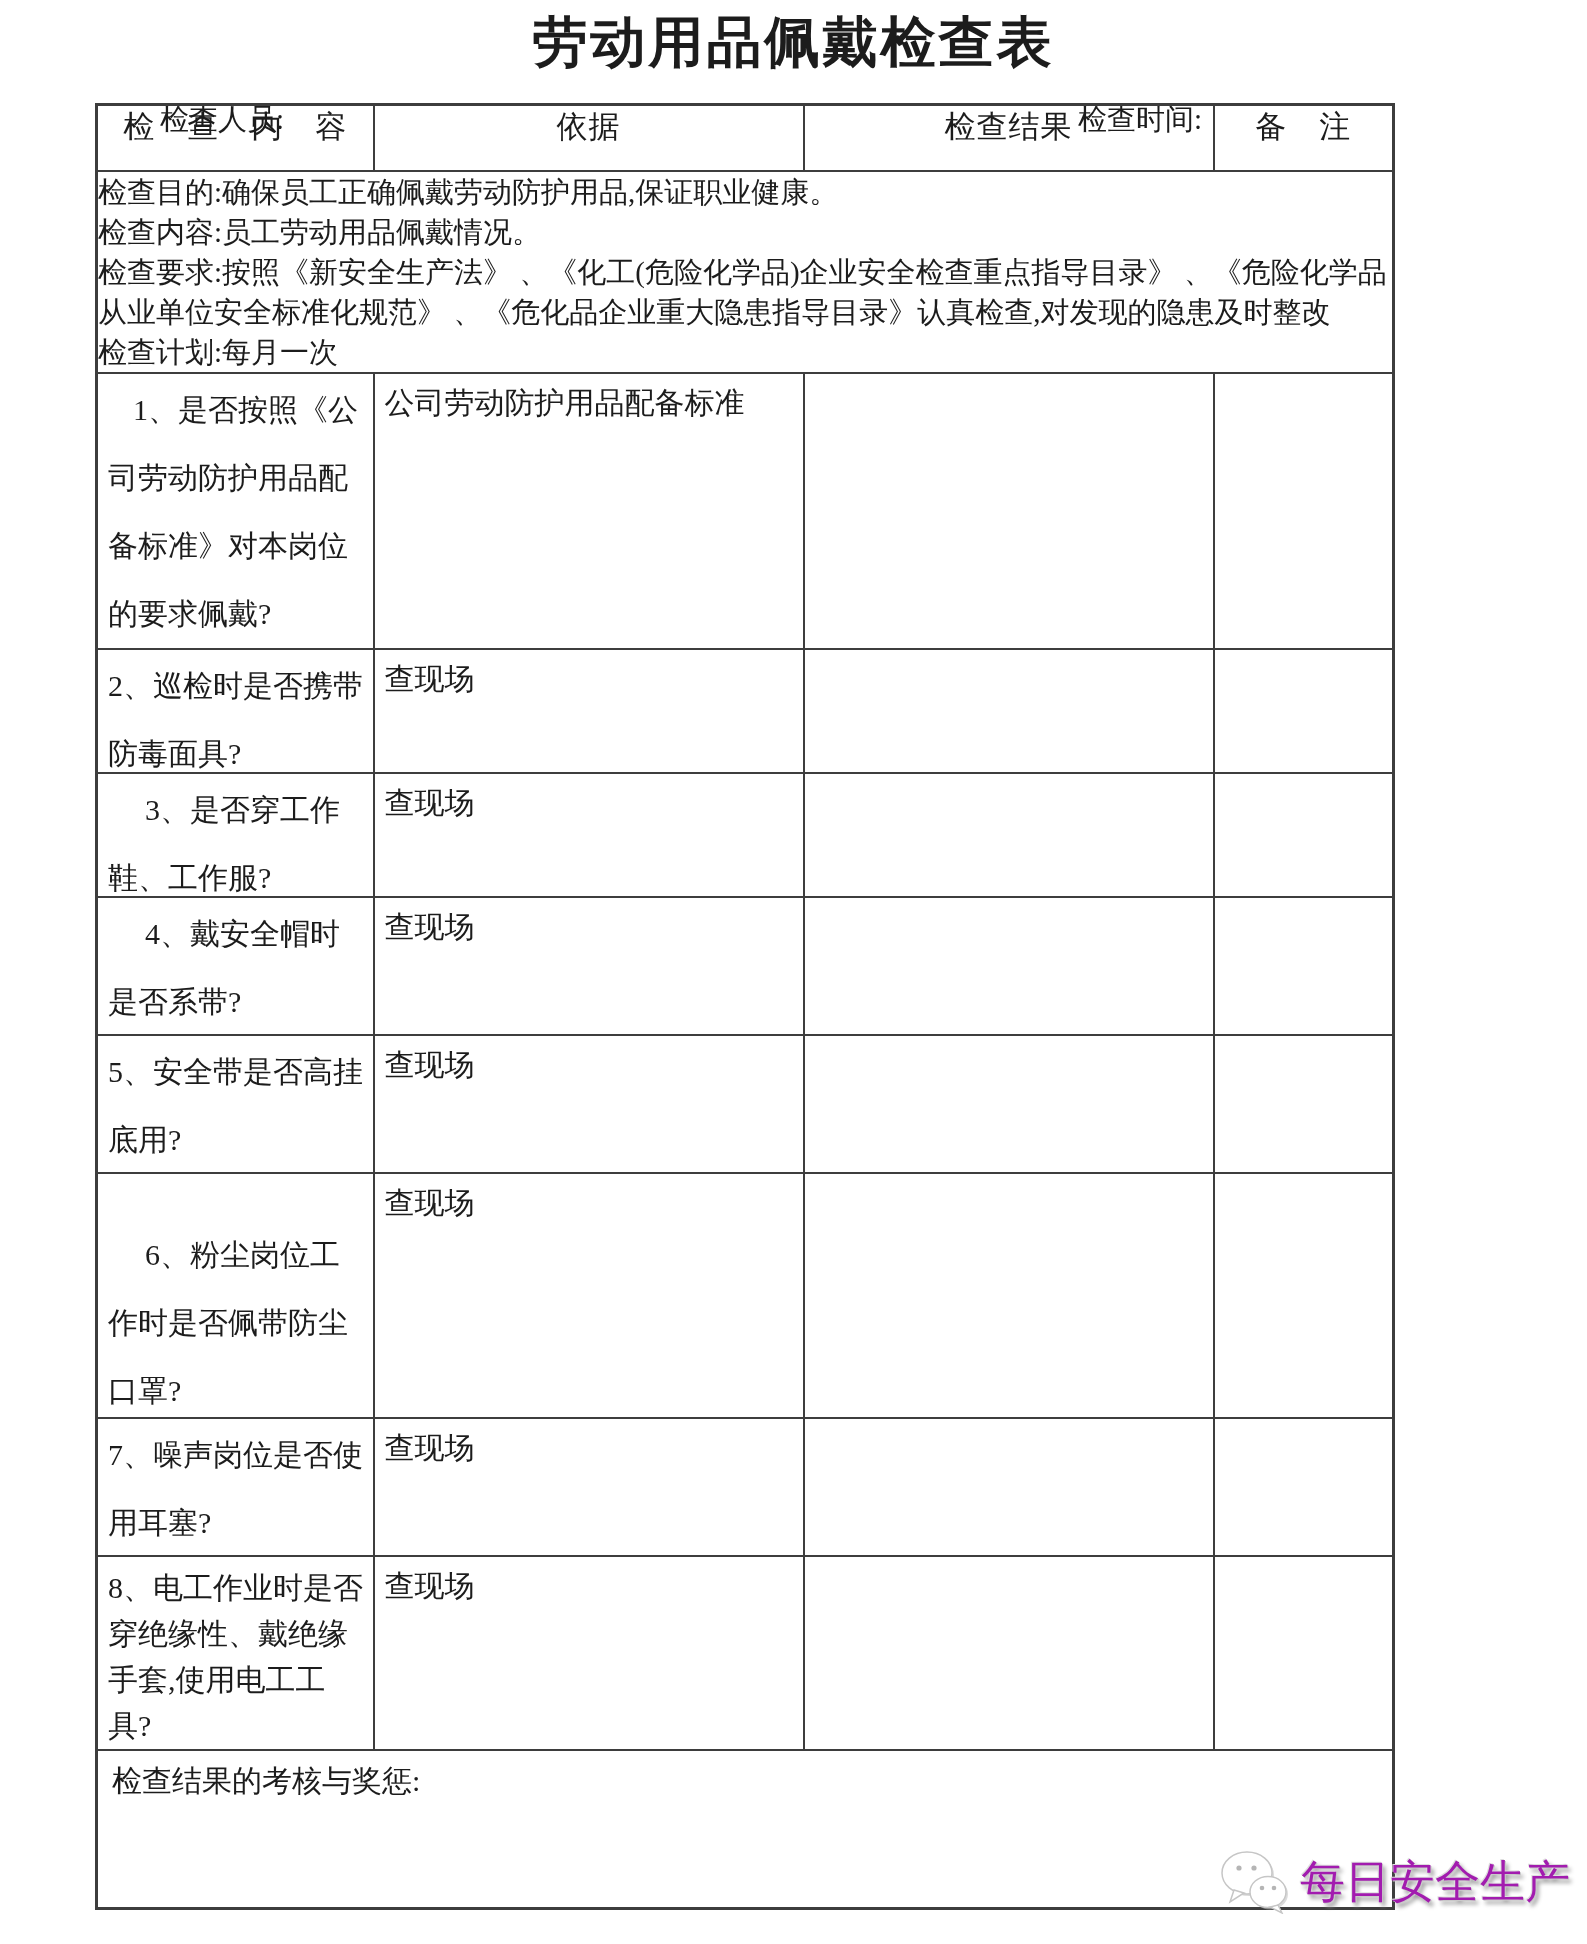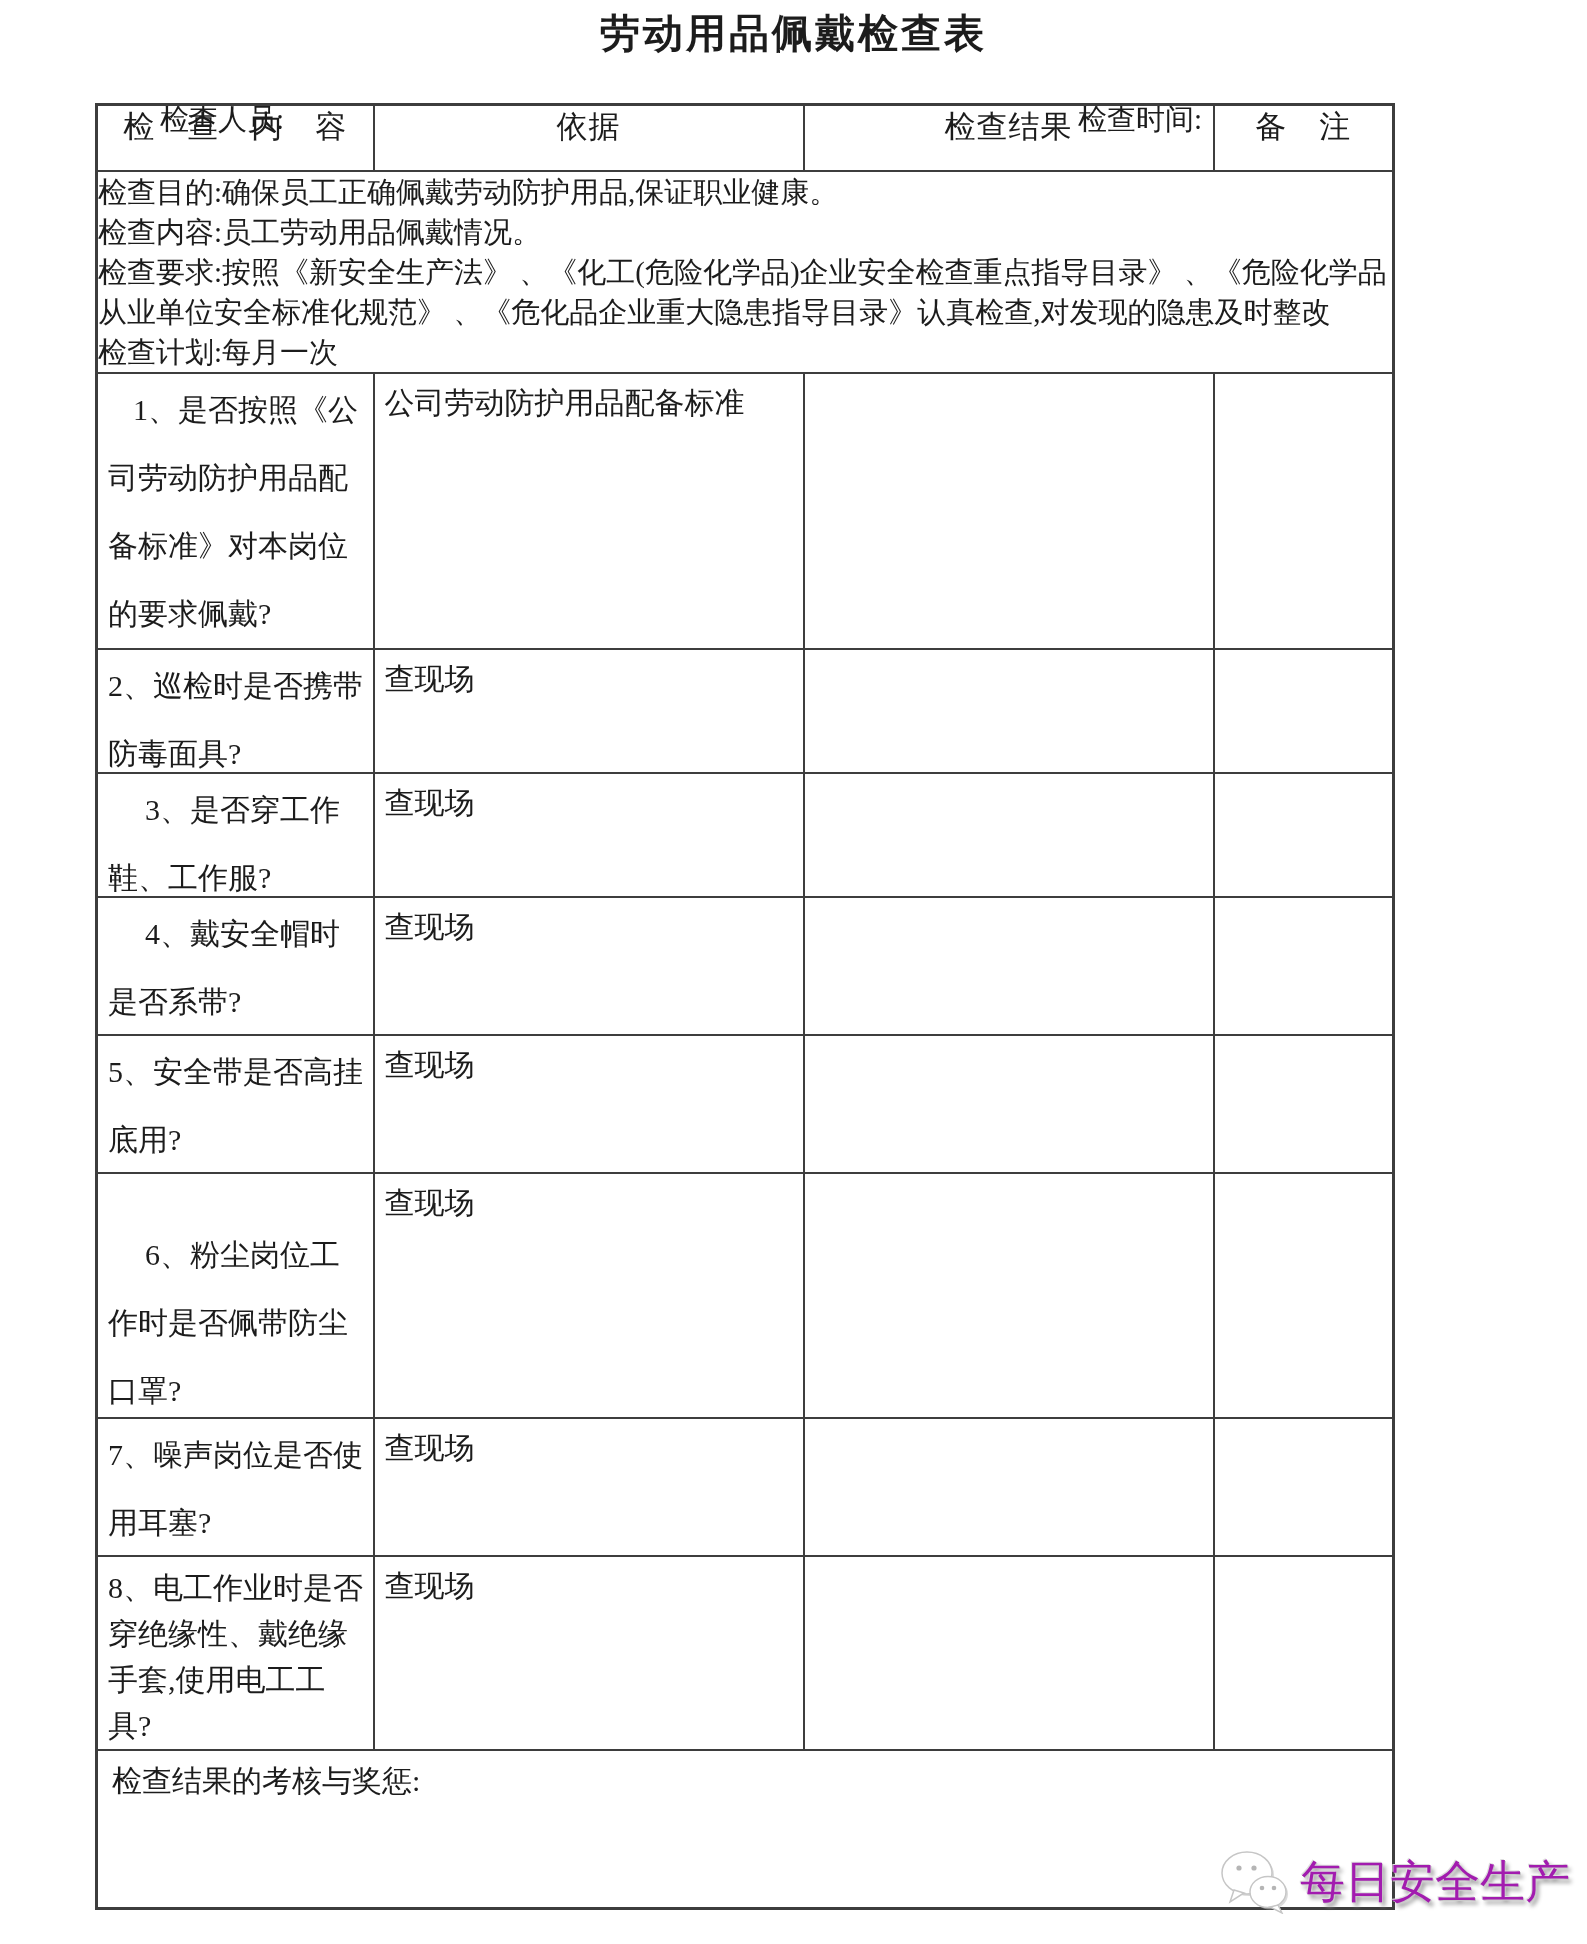--- a/index.html
+++ b/index.html
@@ -3,21 +3,21 @@
 <meta charset="utf-8">
 <style>
   html,body{margin:0;padding:0;background:#ffffff;}
   body{
     width:1587px;height:1944px;position:relative;
     font-family:"Liberation Serif","DejaVu Serif",serif;
     color:#1c1c1c;overflow:hidden;
   }
   .page-title{
     margin:0;padding-top:6px;text-align:center;
-    font-size:40px;font-weight:bold;letter-spacing:3px;
+    font-size:55px;font-weight:bold;letter-spacing:3px;
   }
   .meta-row{position:absolute;left:0;top:64px;width:1587px;height:40px;font-size:29px;margin-top:36px;}
   .meta-inspector{position:absolute;left:160px;top:0;}
   .meta-time{position:absolute;left:1078px;top:0;}
 
   table.main{
     position:absolute;left:95px;top:103px;width:1297px;
     border-collapse:collapse;table-layout:fixed;
     border:3px solid #3d3d3d;
   }

